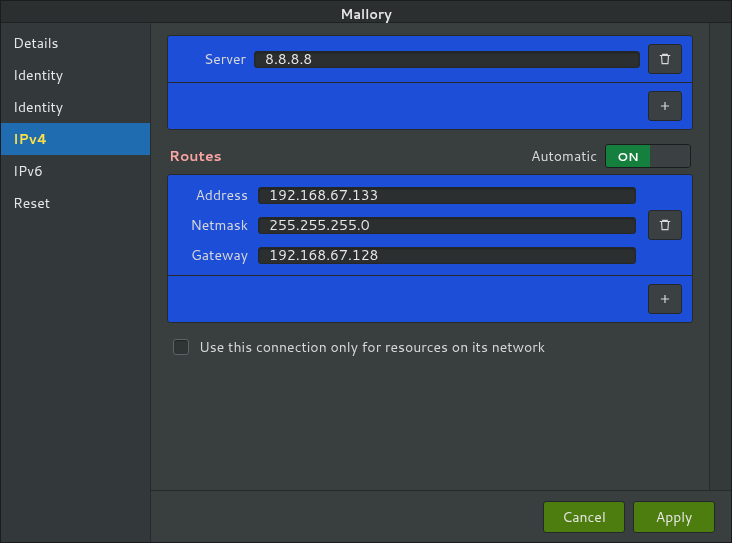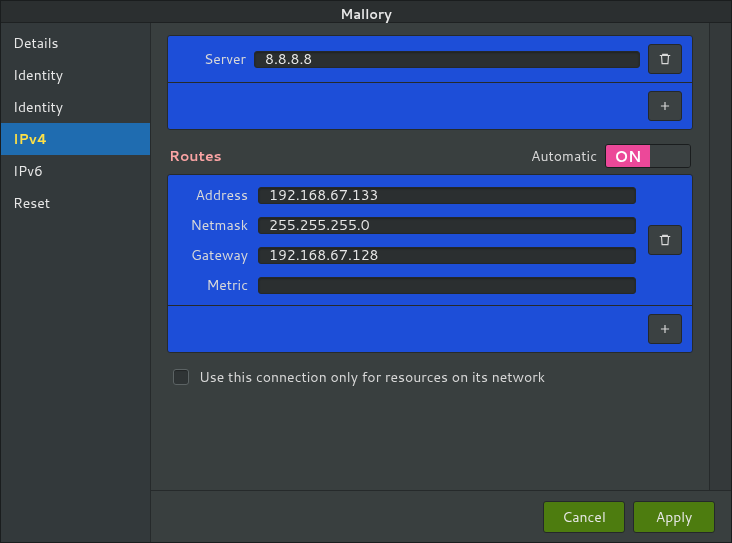--- a/index.html
+++ b/index.html
@@ -37,21 +37,21 @@
   }
 
   .section-header { display: flex; align-items: center; justify-content: space-between; padding: 4px 2px 6px 2px; }
   .section-title { font-weight: 600; color: #fca5a5; }
   .auto-wrap { display: flex; align-items: center; gap: 8px; }
 
   .switch {
     width: 86px; height: 24px; border: 1px solid #1a1d1e; border-radius: 3px;
     display: flex; overflow: hidden; cursor: pointer;
   }
-  .switch .on { flex: 1; background: #ec4899; color: #fff; font-size: 15px; font-weight: 700; display: flex; align-items: center; justify-content: center; }
+  .switch .on { flex: 1; background: #15803d; color: #fff; font-size: 12px; font-weight: 700; display: flex; align-items: center; justify-content: center; }
   .switch .knob { width: 40px; background: #3b4142; }
 
   .route-row { display: flex; align-items: stretch; padding: 10px; gap: 12px; }
   .route-groups { flex: 1; display: flex; flex-direction: column; gap: 10px; }
   .route-group { display: flex; align-items: center; gap: 10px; }
   .route-label { width: 70px; text-align: right; color: #d8d8d8; }
   .route-trash-col { display: flex; align-items: center; }
 
   .check-row { display: flex; align-items: center; gap: 10px; padding: 4px 2px 0 6px; }
   .checkbox {
@@ -133,24 +133,20 @@
                 <input class="text-input" type="text" value="192.168.67.133" style="">
               </div>
               <div class="route-group">
                 <div class="route-label">Netmask</div>
                 <input class="text-input" type="text" value="255.255.255.0" style="">
               </div>
               <div class="route-group">
                 <div class="route-label">Gateway</div>
                 <input class="text-input" type="text" value="192.168.67.128" style="">
               </div>
-              <div class="route-group">
-                <div class="route-label">Metric</div>
-                <input class="text-input" type="text" value="" style="">
-              </div>
             </div>
             <div class="route-trash-col">
               <button class="icon-btn">
                 <span>
                   <svg width="14" height="14" viewBox="0 0 24 24" fill="none" stroke="#d8d8d8" stroke-width="2">
                       <path d="M3 6h18M8 6V4h8v2M6 6l1 14h10l1-14"></path>
                     </svg>
                 </span>
               </button>
             </div>

